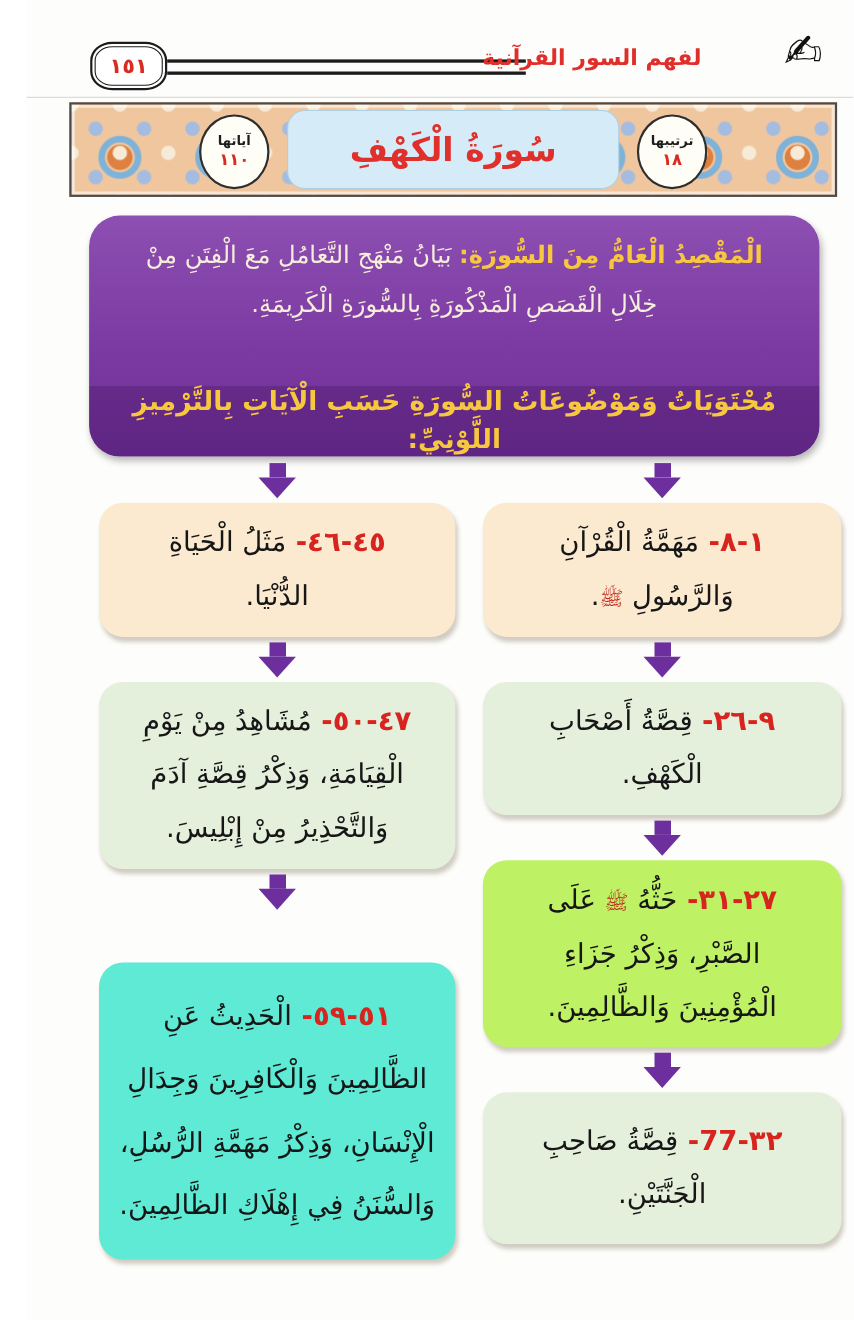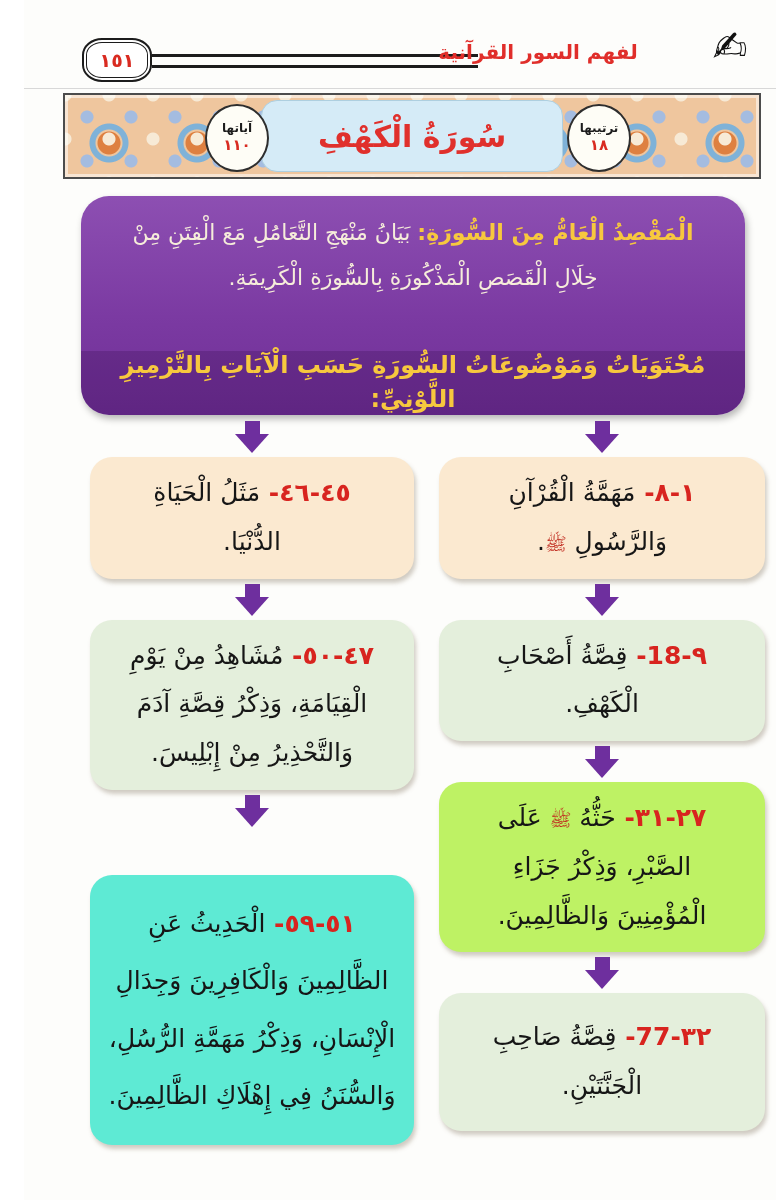--- a/index.html
+++ b/index.html
@@ -31,22 +31,22 @@
     background-size:44px 44px, 88px 88px, 88px 88px, 44px 44px;
     background-position:22px 22px, 0 4px, 0 4px, 0 0;
     box-shadow:inset 0 0 0 3px rgba(255,255,255,.55);}
   .band-panel{position:absolute;left:196px;top:5px;width:300px;height:70px;background:#d5ebf7;
     border:1px solid #aecfe0;border-radius:16px;display:flex;align-items:center;justify-content:center;}
   .surah-title{color:#e0302c;font-weight:bold;font-size:30px;}
   .band-circle{position:absolute;width:60px;height:64px;background:#fefdf6;border:2px solid #2e2e2e;
     border-radius:50%;display:flex;flex-direction:column;align-items:center;justify-content:center;line-height:1.25;}
   .band-circle .lbl{font-size:12px;font-weight:bold;color:#1d1d1d;}
   .band-circle .val{font-size:15px;font-weight:bold;color:#d92b21;}
-  .circ-verses{left:140px;top:9px;}
-  .circ-order{left:502px;top:9px;}
+  .circ-verses{left:116px;top:9px;}
+  .circ-order{left:514px;top:9px;}
 
   
   .purpose{position:absolute;top:196px;left:57px;width:664px;height:219px;border-radius:28px;
     background:linear-gradient(180deg,#8d4fb2 0%,#7b3aa2 55%,#6f2f96 100%);
     box-shadow:2px 4px 7px rgba(0,0,0,.28);overflow:hidden;text-align:center;box-sizing:border-box;}
   .purpose-text{padding:14px 36px 0;font-size:22px;line-height:2.05;}
   .purpose-label{color:#f7c83e;font-weight:bold;}
   .purpose-body{color:#f6edda;}
   .purpose-strip{position:absolute;left:0;right:0;bottom:0;height:64px;background:rgba(35,0,55,.20);
     display:flex;align-items:center;justify-content:center;}
@@ -113,21 +113,21 @@
   <div class="col col-right" id="col-right">
       <div class="arrow">
         <div class="stem"></div>
         <div class="head"></div>
       </div>
       <div class="fbox cream"><span class="range">١-٨- </span>مَهَمَّةُ الْقُرْآنِ وَالرَّسُولِ <span class="saw">ﷺ</span>.</div>
       <div class="arrow">
         <div class="stem"></div>
         <div class="head"></div>
       </div>
-      <div class="fbox green"><span class="range">٩-18- </span>قِصَّةُ أَصْحَابِ الْكَهْفِ.</div>
+      <div class="fbox green"><span class="range">٩-٢٦- </span>قِصَّةُ أَصْحَابِ الْكَهْفِ.</div>
       <div class="arrow">
         <div class="stem"></div>
         <div class="head"></div>
       </div>
       <div class="fbox lime"><span class="range">٢٧-٣١- </span>حَثُّهُ <span class="saw">ﷺ</span> عَلَى الصَّبْرِ، وَذِكْرُ جَزَاءِ الْمُؤْمِنِينَ وَالظَّالِمِينَ.</div>
       <div class="arrow">
         <div class="stem"></div>
         <div class="head"></div>
       </div>
       <div class="fbox green"><span class="range">٣٢-77- </span>قِصَّةُ صَاحِبِ الْجَنَّتَيْنِ.</div>

